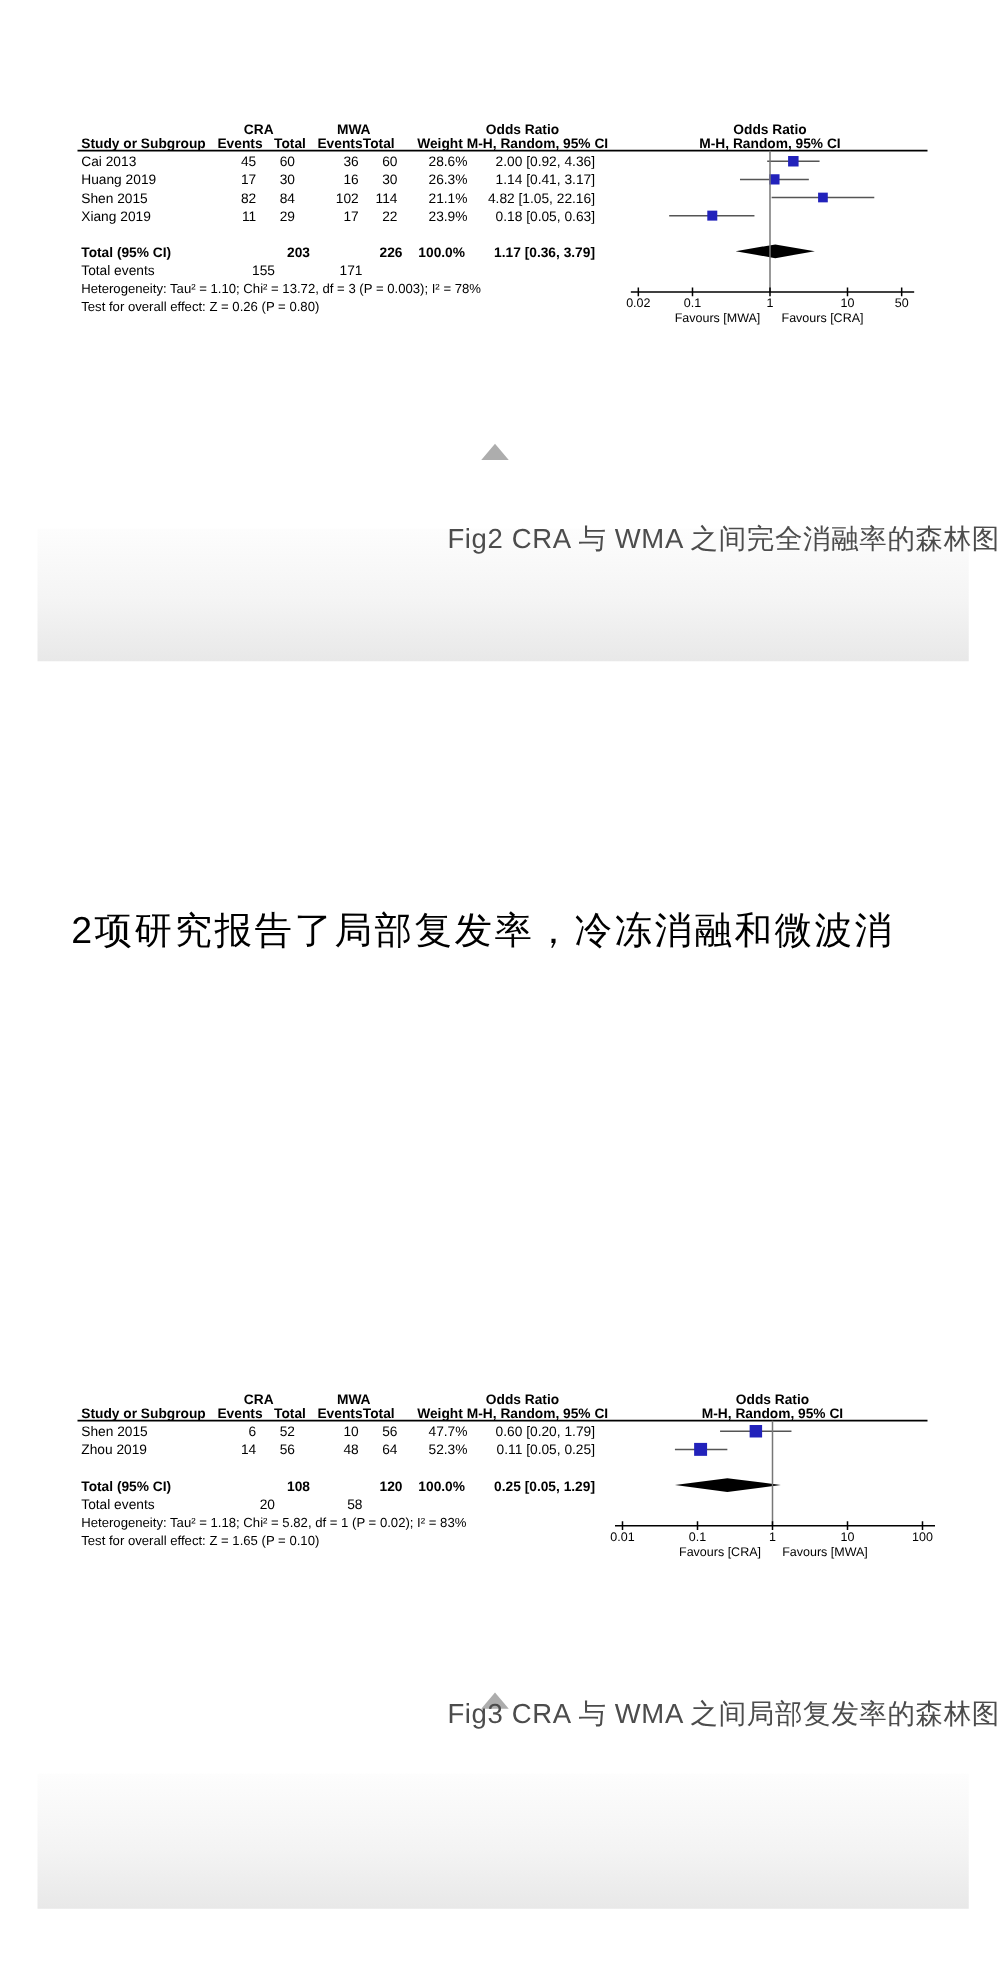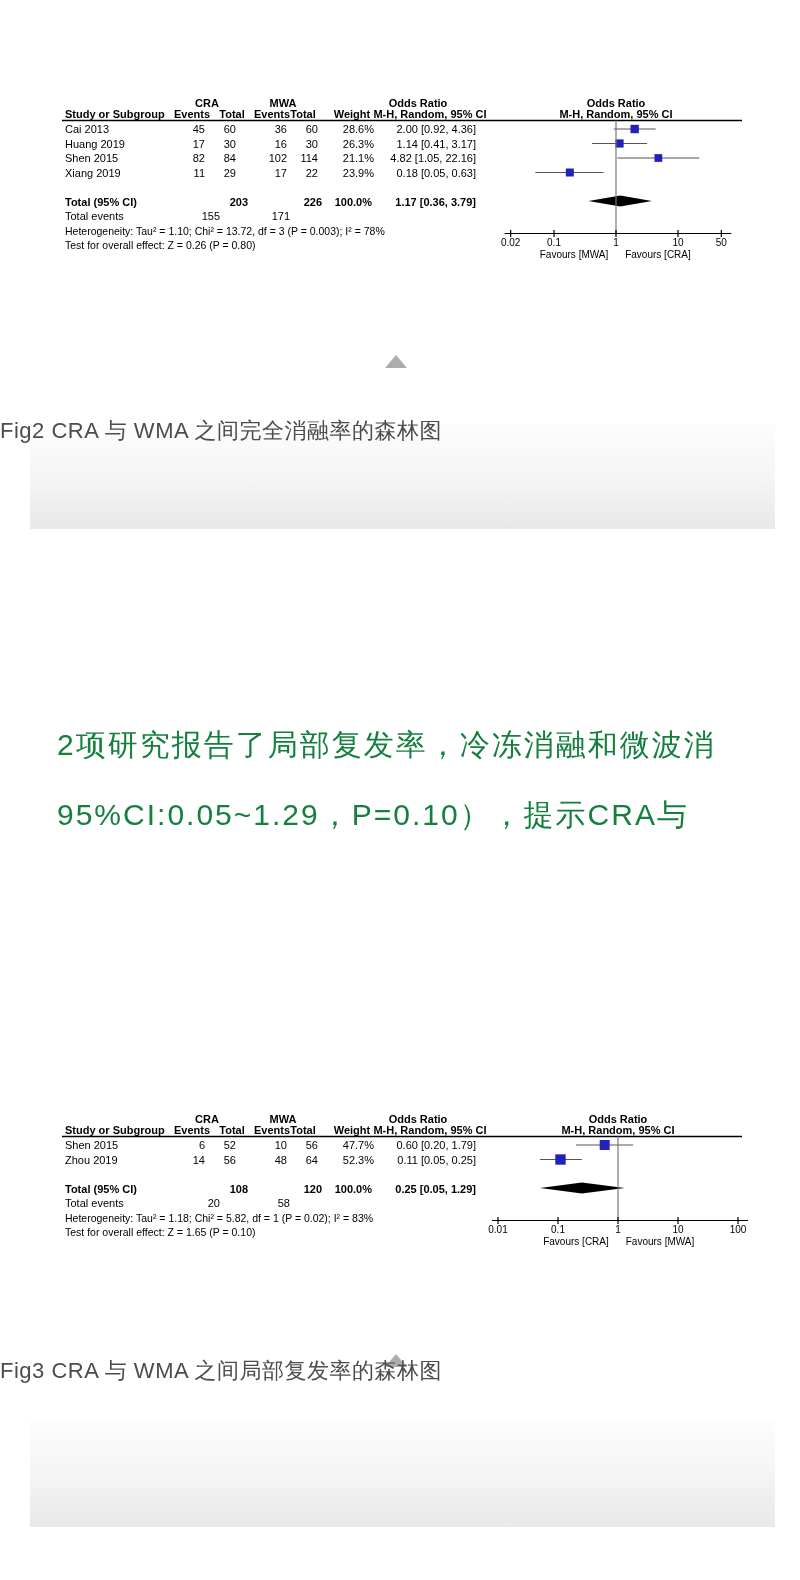--- a/index.html
+++ b/index.html
@@ -10,27 +10,27 @@
   #plot2{top:1108px;}
   .tri{position:absolute;left:385px;width:0;height:0;
        border-left:11px solid transparent;border-right:11px solid transparent;
        border-bottom:13px solid #adadad;cursor:pointer;}
   #tri1{top:355px;}
   #tri2{top:1354px;}
   .band{position:absolute;left:30px;width:745px;
         background:linear-gradient(180deg,#fdfdfd 0%,#f4f4f4 55%,#e8e8e8 100%);}
   #band1{top:423px;height:106px;}
   #band2{top:1419px;height:108px;}
-  .caption{position:absolute;left:0;width:800px;text-align:left;
+  .caption{position:absolute;left:0;width:800px;text-align:right;
            font-size:22px;line-height:30px;color:#4c4c4c;letter-spacing:0.5px;z-index:2;}
   #cap1{top:416px;}
   #cap2{top:1356px;}
   .heading{position:absolute;left:59px;top:652px;font-size:29px;font-weight:bold;
            color:#3a3a3a;letter-spacing:0.5px;}
-  .para{position:absolute;left:57px;top:710px;width:700px;color:#15803d;
+  .para{position:absolute;left:57px;top:710px;width:700px;color:#000000;
         font-size:30px;letter-spacing:2px;}
   .para .pline{height:70px;line-height:70px;white-space:nowrap;}
 </style>
 </head>
 <body>
 
 <div class="page">
 
   <svg id="plot1" class="forest" width="690" height="172" viewBox="0 0 690 172">
       <text x="147" y="15" font-size="11" fill="#000000" text-anchor="middle" font-weight="bold" font-family="&quot;Liberation Sans&quot;,&quot;DejaVu Sans&quot;,sans-serif">CRA</text>
@@ -109,21 +109,20 @@
       <text x="598" y="165.5" font-size="10" fill="#000000" text-anchor="middle" font-family="&quot;Liberation Sans&quot;,&quot;DejaVu Sans&quot;,sans-serif">Favours [CRA]</text>
     </svg>
 
   <div class="tri" id="tri1"></div>
   <div class="band" id="band1"></div>
   <div class="caption" id="cap1">Fig2 CRA 与 WMA 之间完全消融率的森林图</div>
 
 
   <div class="para">
     <div class="pline">2项研究报告了局部复发率，冷冻消融和微波消</div>
-    <div class="pline">95%CI:0.05~1.29，P=0.10），提示CRA与</div>
   </div>
 
   <svg id="plot2" class="forest" width="690" height="150" viewBox="0 0 690 150">
       <text x="147" y="15" font-size="11" fill="#000000" text-anchor="middle" font-weight="bold" font-family="&quot;Liberation Sans&quot;,&quot;DejaVu Sans&quot;,sans-serif">CRA</text>
       <text x="223" y="15" font-size="11" fill="#000000" text-anchor="middle" font-weight="bold" font-family="&quot;Liberation Sans&quot;,&quot;DejaVu Sans&quot;,sans-serif">MWA</text>
       <text x="358" y="15" font-size="11" fill="#000000" text-anchor="middle" font-weight="bold" font-family="&quot;Liberation Sans&quot;,&quot;DejaVu Sans&quot;,sans-serif">Odds Ratio</text>
       <text x="558" y="15" font-size="11" fill="#000000" text-anchor="middle" font-weight="bold" font-family="&quot;Liberation Sans&quot;,&quot;DejaVu Sans&quot;,sans-serif">Odds Ratio</text>
       <text x="5" y="26" font-size="11" fill="#000000" text-anchor="start" font-weight="bold" font-family="&quot;Liberation Sans&quot;,&quot;DejaVu Sans&quot;,sans-serif">Study or Subgroup</text>
       <text x="132" y="26" font-size="11" fill="#000000" text-anchor="middle" font-weight="bold" font-family="&quot;Liberation Sans&quot;,&quot;DejaVu Sans&quot;,sans-serif">Events</text>
       <text x="172" y="26" font-size="11" fill="#000000" text-anchor="middle" font-weight="bold" font-family="&quot;Liberation Sans&quot;,&quot;DejaVu Sans&quot;,sans-serif">Total</text>

